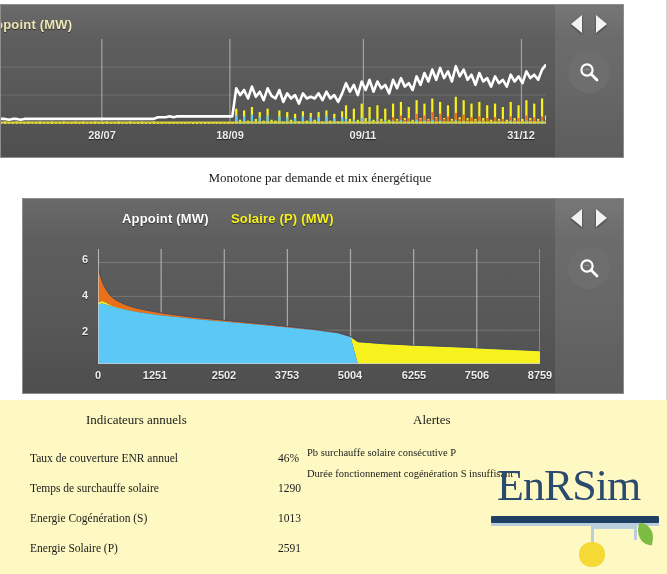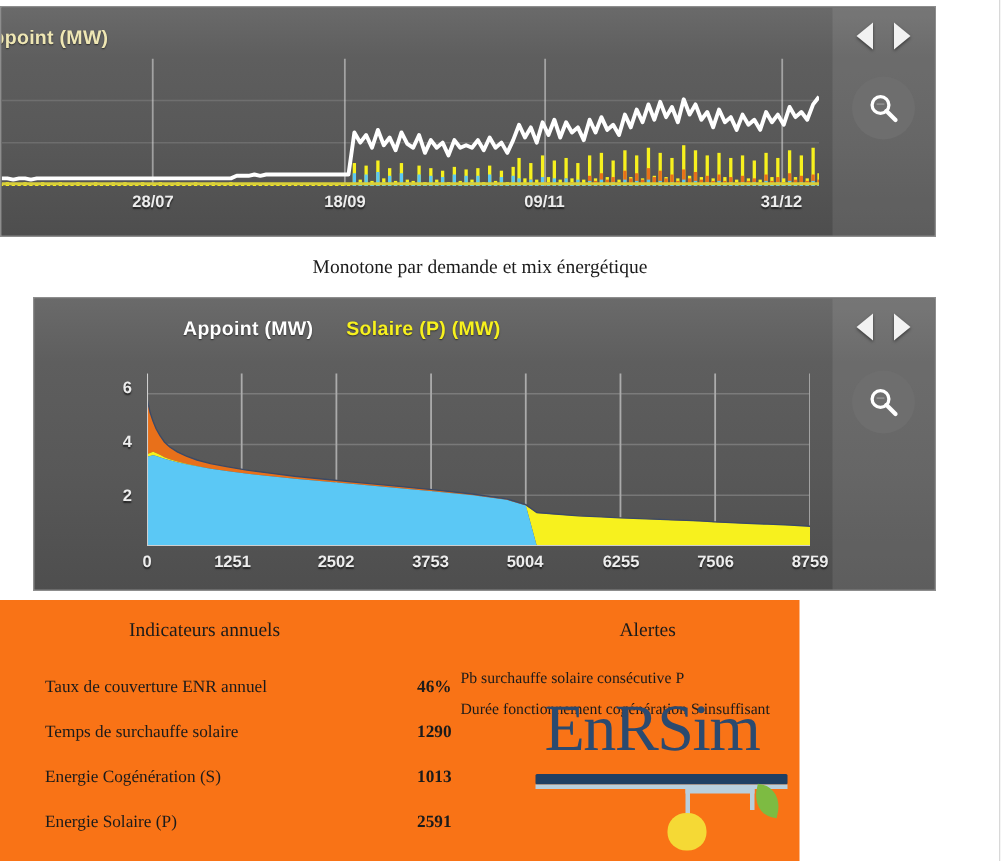--- a/index.html
+++ b/index.html
@@ -79,28 +79,28 @@
     text-shadow: 0 1px 1px rgba(0,0,0,.6);
   }
   .xtick {
     position: absolute; transform: translateX(-50%);
     color: #ededed; font-size: 11px; font-weight: bold;
     white-space: nowrap;
     text-shadow: 0 1px 1px rgba(0,0,0,.6);
   }
 
   
-  .report { position: absolute; left: 0; top: 400px; width: 533px; height: 174px; background: #f97316; }
+  .report { position: absolute; left: 0; top: 400px; width: 667px; height: 174px; background: #fef9c3; }
   .rpt-head {
     position: absolute; font-size: 13px; color: #1b1b1b;
     font-family: "Liberation Serif", serif;
   }
   .ind-row { position: absolute; font-size: 11.5px; color: #1b1b1b; font-family: "Liberation Serif", serif; }
   .ind-label { position: absolute; left: 0; white-space: nowrap; }
-  .ind-value { position: absolute; left: 248px; white-space: nowrap; font-weight: bold; }
+  .ind-value { position: absolute; left: 248px; white-space: nowrap; }
   .alert-row {
     position: absolute; font-size: 10.5px; color: #1b1b1b;
     font-family: "Liberation Serif", serif; white-space: nowrap;
   }
 
   
   .logo-wrap { position: absolute; right: 6px; bottom: 8px; width: 182px; height: 108px; }
   .logo-text {
     position: absolute; left: 18px; top: 6px;
     font-family: "Liberation Serif", serif;

